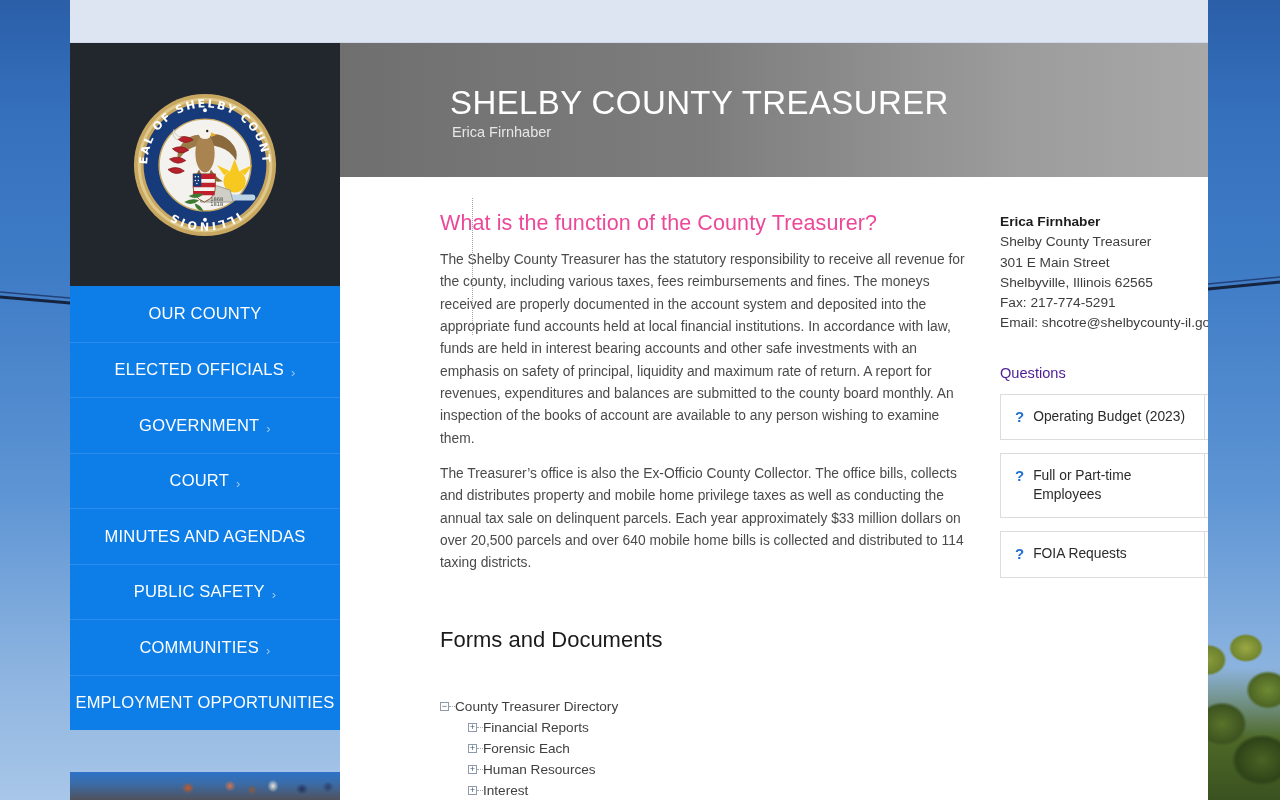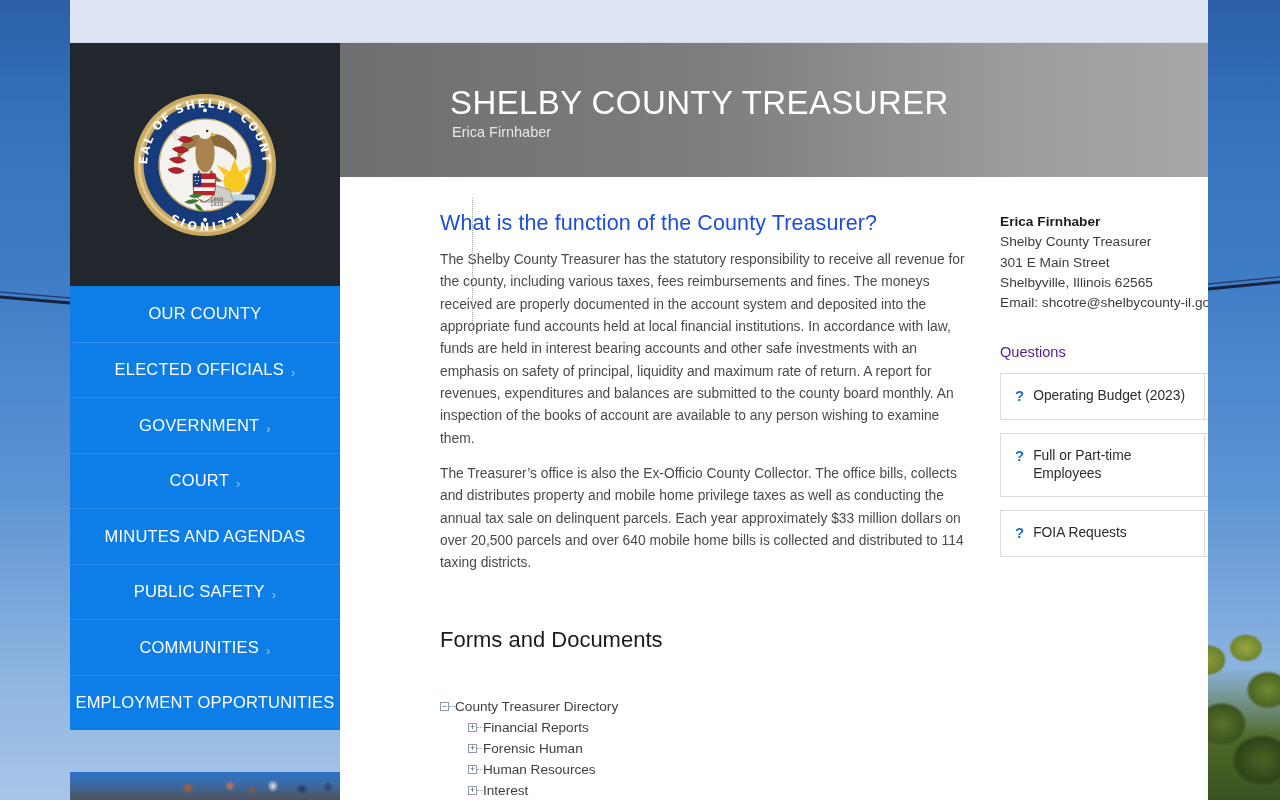--- a/index.html
+++ b/index.html
@@ -101,21 +101,21 @@
 
   
   #content {
     position: absolute; left: 270px; top: 177px; width: 868px; height: 623px;
     background: #ffffff; overflow: hidden;
   }
   #maincol { position: absolute; left: 100px; top: 0; width: 530px; }
   #sidecol { position: absolute; left: 660px; top: 0; width: 255px; }
 
   h2.sec {
-    font-size: 21.5px; font-weight: 400; color: #1d4ed8;
+    font-size: 21.5px; font-weight: 400; color: #ec4899;
     margin-top: 34px; letter-spacing: .1px;
   }
   p.body {
     font-size: 13.8px; line-height: 1.62; color: #4a4a4a;
     margin-top: 13px; text-align: left;
   }
   h2.sec2 {
     font-size: 22px; font-weight: 400; color: #1b1b1b;
     margin-top: 52px;
   }
@@ -301,21 +301,21 @@
         </div>
         <div id="tree-children">
             <div class="tnode child">
               <span class="tbox">+</span>
               <span class="tdash"></span>
               <span class="tlink">Financial Reports</span>
             </div>
             <div class="tnode child">
               <span class="tbox">+</span>
               <span class="tdash"></span>
-              <span class="tlink">Forensic Human</span>
+              <span class="tlink">Forensic Each</span>
             </div>
             <div class="tnode child">
               <span class="tbox">+</span>
               <span class="tdash"></span>
               <span class="tlink">Human Resources</span>
             </div>
             <div class="tnode child">
               <span class="tbox">+</span>
               <span class="tdash"></span>
               <span class="tlink">Interest</span>
@@ -324,20 +324,21 @@
           </div>
       </div>
     </div>
 
     <div id="sidecol">
       <div class="contact">
         <div class="nm">Erica Firnhaber</div>
         <div>Shelby County Treasurer</div>
         <div>301 E Main Street</div>
         <div>Shelbyville, Illinois 62565</div>
+        <div>Fax: 217-774-5291</div>
         <div>Email: shcotre@shelbycounty-il.gov</div>
       </div>
 
       <div class="qhead">Questions</div>
       <div id="acc-list">
           <div class="acc">
             <div class="acc-body">
               <span class="qmark">?</span>
               <span>Operating Budget (2023)</span>
             </div>

